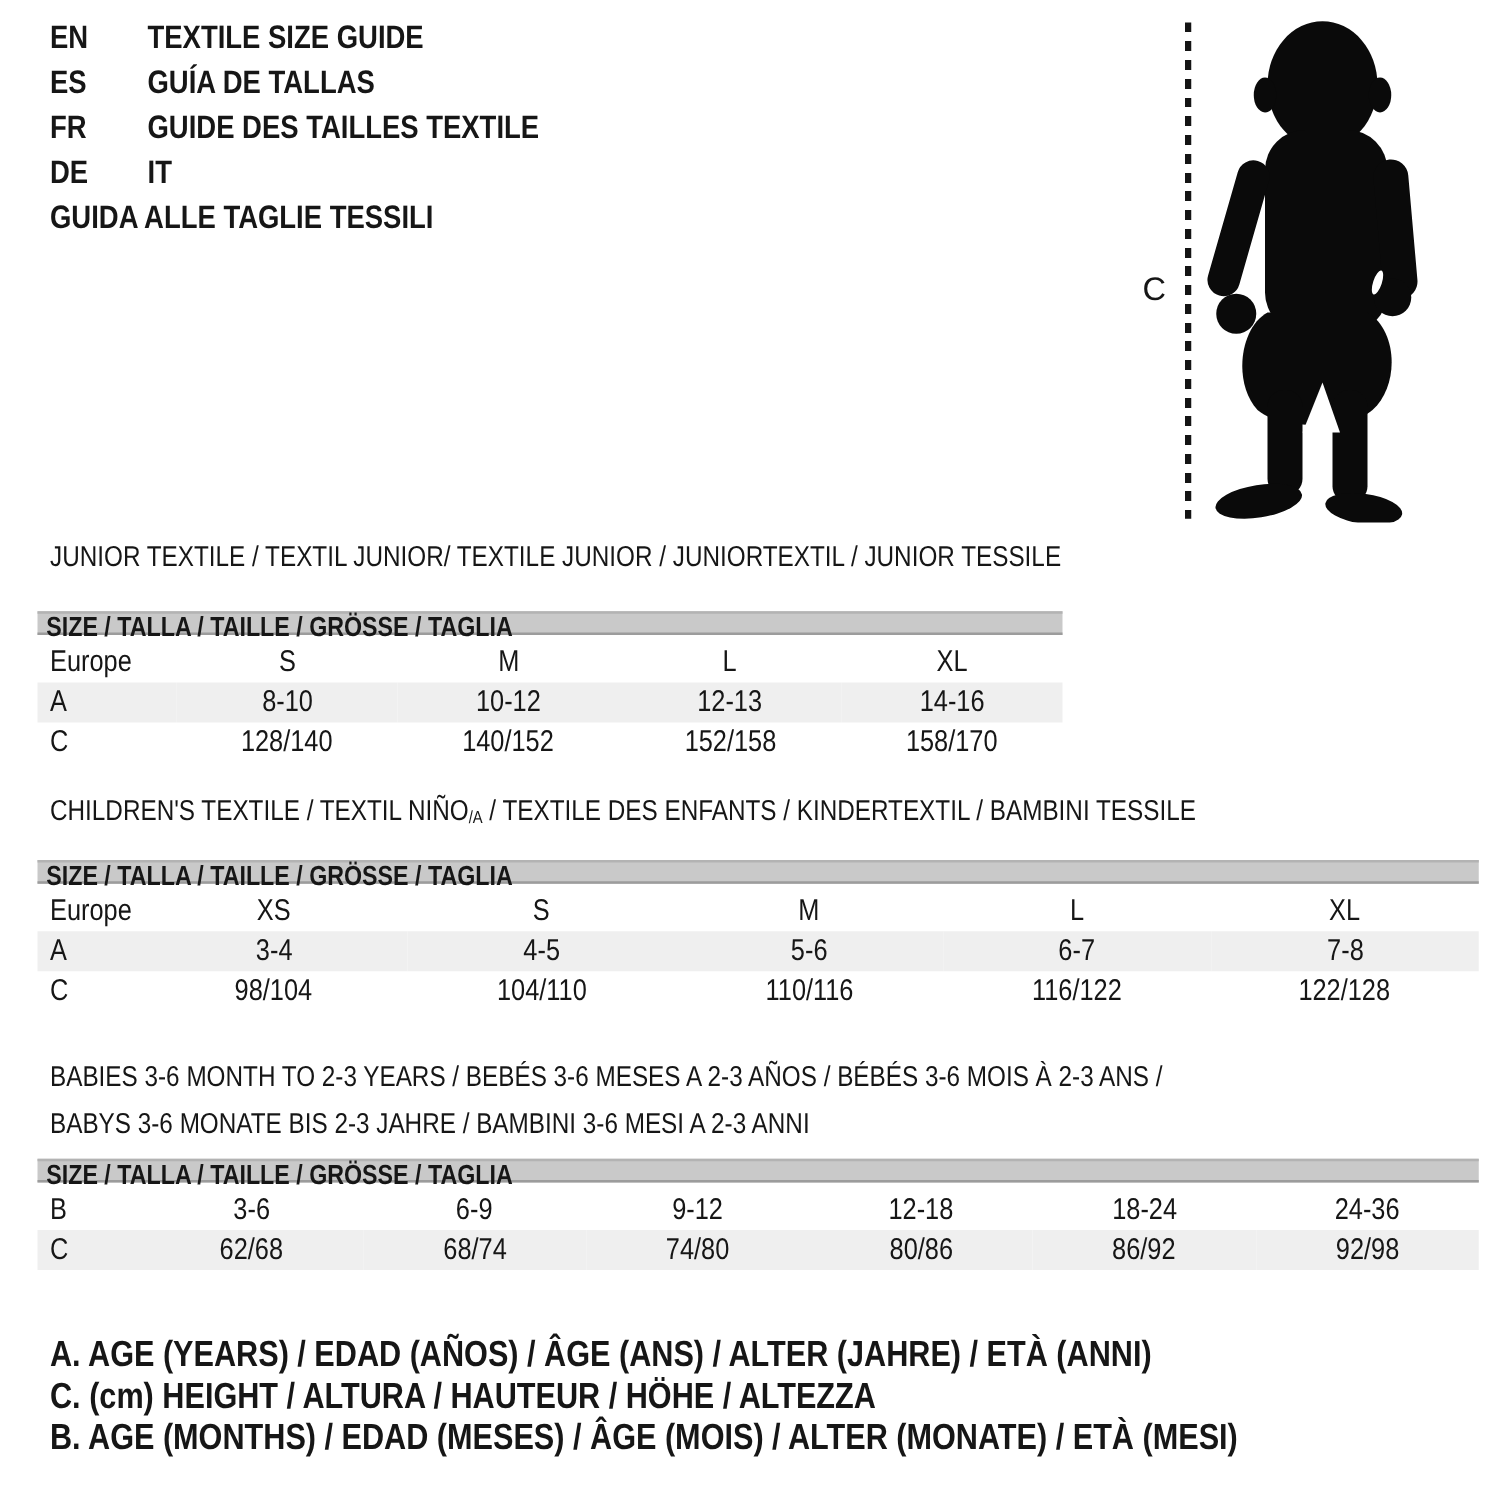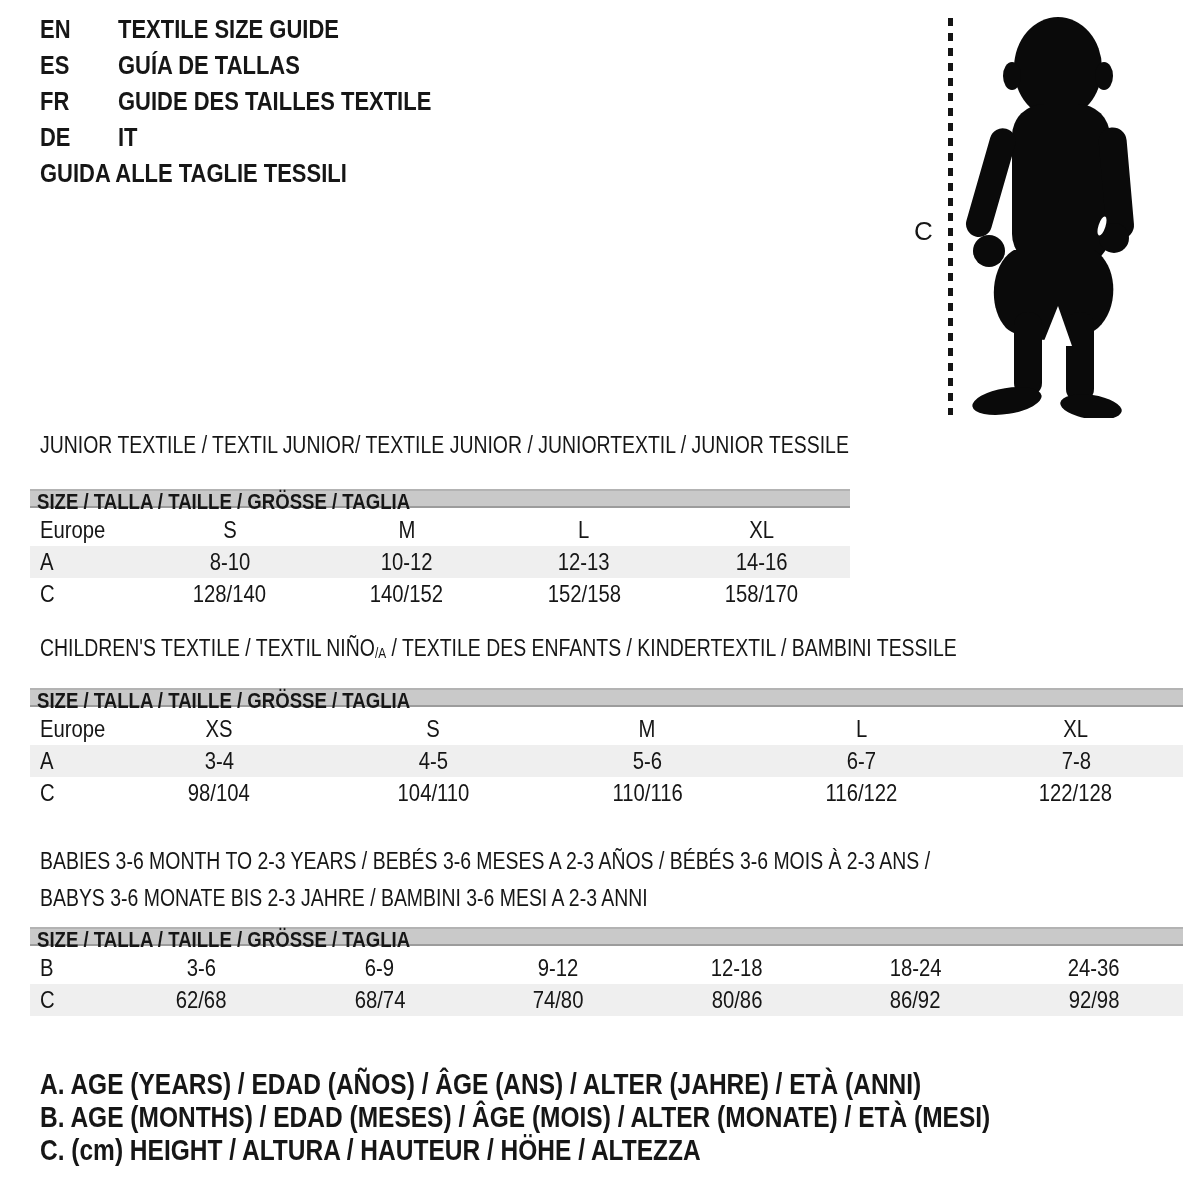--- a/index.html
+++ b/index.html
@@ -200,17 +200,17 @@
       <td><span class="cx cc">74/80</span></td>
       <td><span class="cx cc">80/86</span></td>
       <td><span class="cx cc">86/92</span></td>
       <td><span class="cx cc">92/98</span></td>
     </tr>
   </tbody>
     </table>
 
   <div class="legend">
     <div><span class="cx">A. AGE (YEARS) / EDAD (AÑOS) / ÂGE (ANS) / ALTER (JAHRE) / ETÀ (ANNI)</span></div>
+    <div><span class="cx">C. (cm) HEIGHT / ALTURA / HAUTEUR / HÖHE / ALTEZZA</span></div>
     <div><span class="cx">B. AGE (MONTHS) / EDAD (MESES) / ÂGE (MOIS) / ALTER (MONATE) / ETÀ (MESI)</span></div>
-    <div><span class="cx">C. (cm) HEIGHT / ALTURA / HAUTEUR / HÖHE / ALTEZZA</span></div>
   </div>
 
 </div>
 
 </body></html>

